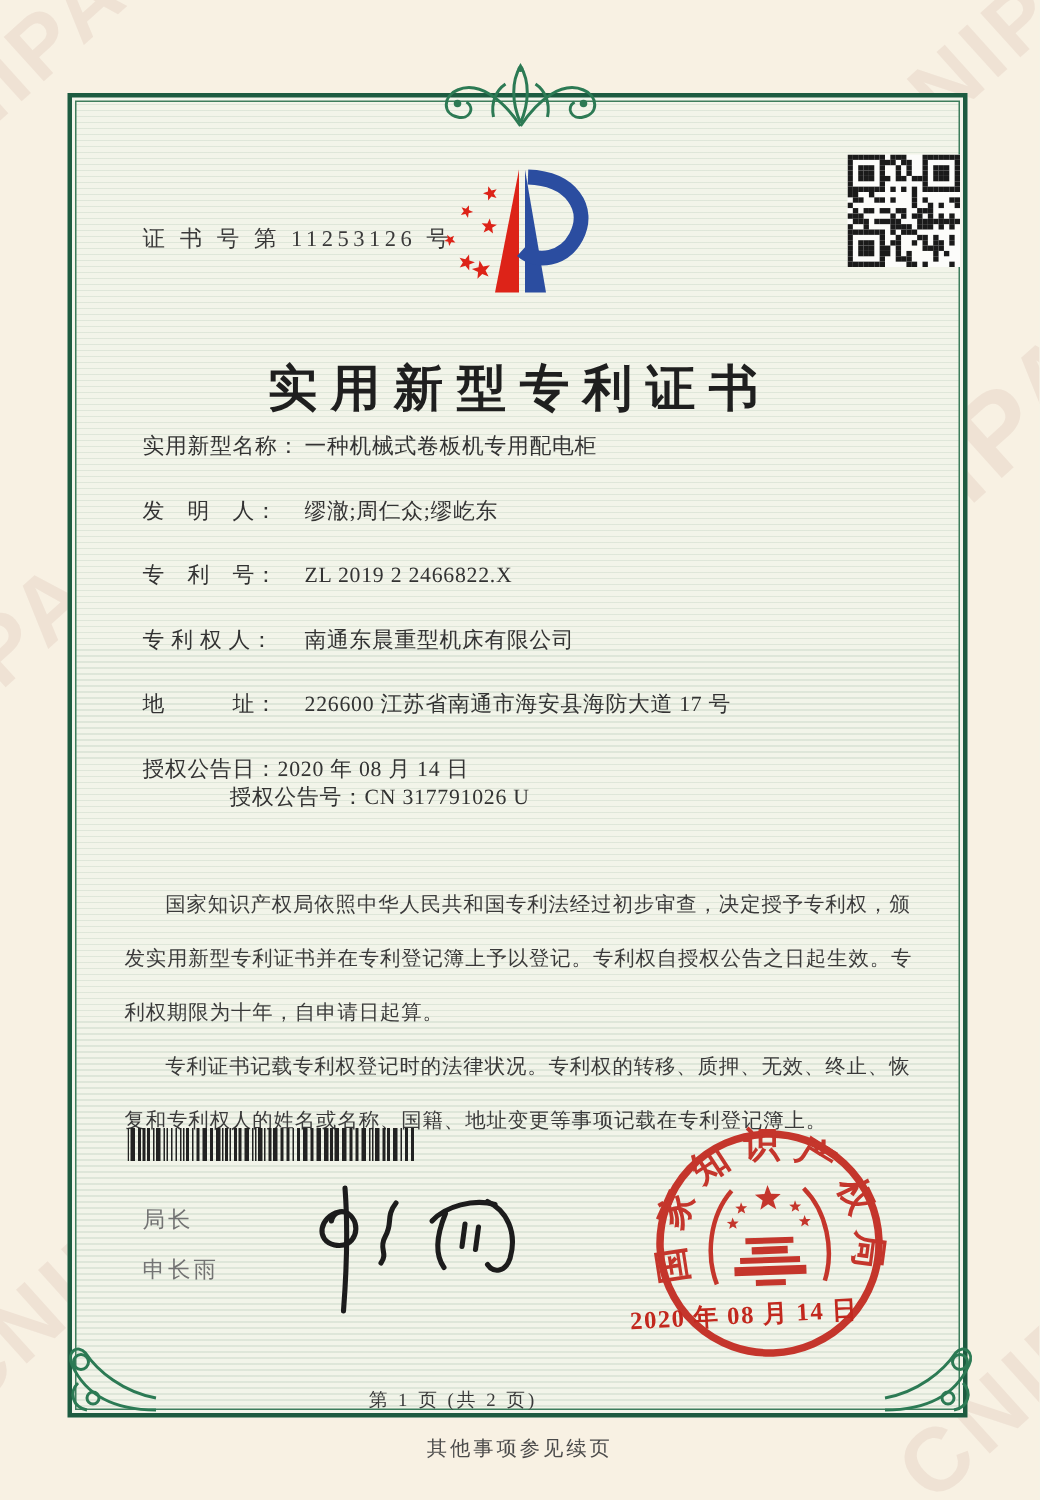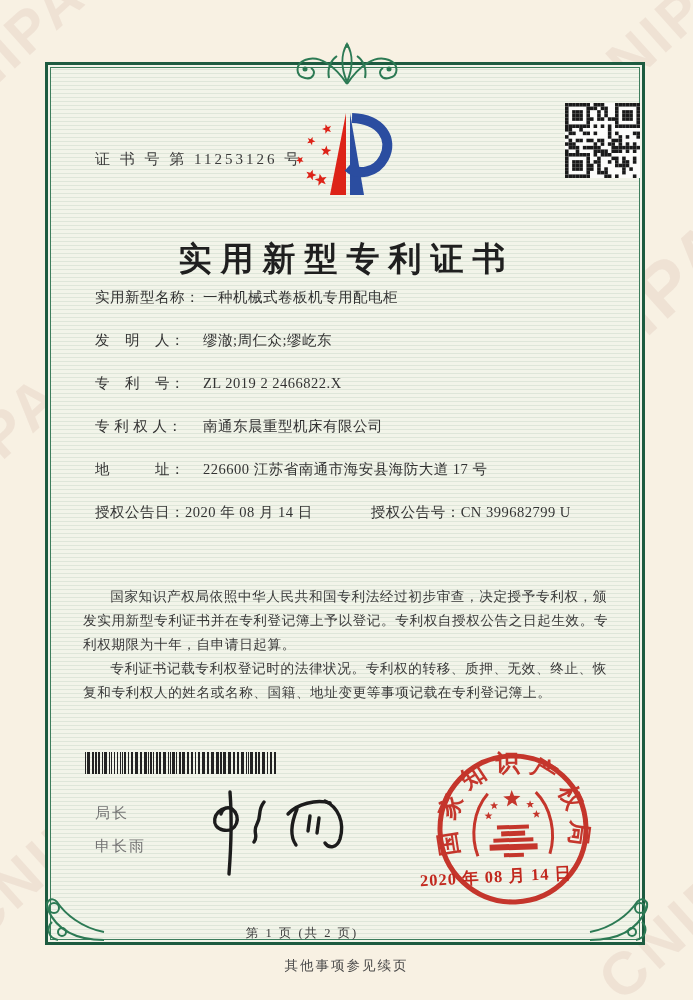--- a/index.html
+++ b/index.html
@@ -18,24 +18,24 @@
       color:rgba(195,152,140,.17);transform:rotate(-42deg);letter-spacing:4px;
       pointer-events:none;white-space:nowrap;}
   .cert-no{position:absolute;left:95px;top:106px;font-size:15px;letter-spacing:3px;color:#3a3a3a;margin-top:44px;}
   .qr{position:absolute;left:565px;top:103px;width:75px;height:75px;background:#fcfcfa;}
   .logo{position:absolute;left:280px;top:101px;width:134px;height:102px;}
   .title{position:absolute;left:0;top:212px;width:693px;text-align:center;
          font-size:33px;font-weight:bold;letter-spacing:9px;color:#1f1f1f;margin-top:25px;}
   .fields{position:absolute;left:95px;top:288px;width:520px;font-size:14.5px;color:#333;}
   .frow{height:43px;letter-spacing:.5px;}
   .flabel{display:inline-block;width:108px;white-space:pre;}
-  .grantrow{display:flex;}
+  .grantrow{display:flex;flex-direction:column;}
   .grantrow .col2{margin-left:58px;}
   .paras{position:absolute;left:83px;top:585px;width:532px;font-size:13.6px;
-         line-height:24px;color:#3a3a3a;letter-spacing:.6px;}
+         line-height:36px;color:#3a3a3a;letter-spacing:.6px;}
   .paras p{margin:0;text-indent:2em;}
   .barcode{position:absolute;left:85px;top:752px;}
   .director{position:absolute;left:95px;top:804px;font-size:15px;letter-spacing:2px;color:#737373;}
   .director div{margin-bottom:14px;}
   .signature{position:absolute;left:196px;top:786px;}
   .seal{position:absolute;left:427px;top:743px;width:172px;height:172px;opacity:.93;
         transform:rotate(-2deg);}
   .seal-date{position:absolute;left:420px;top:866px;width:160px;font-size:16.5px;font-weight:bold;
              color:#c2281e;letter-spacing:1px;transform:rotate(-3deg);white-space:nowrap;}
   .page-num{position:absolute;left:0;top:925px;width:604px;text-align:center;font-size:12.5px;
@@ -342,21 +342,21 @@
       <span class="flabel">专 利 权 人：</span><span>南通东晨重型机床有限公司</span>
     </div>
     <div class="frow">
       <span class="flabel">地　　　址：</span><span>226600 江苏省南通市海安县海防大道 17 号</span>
     </div>
     <div class="frow grantrow">
       <div class="col1">
         <span>授权公告日：</span><span>2020 年 08 月 14 日</span>
       </div>
       <div class="col2">
-        <span>授权公告号：</span><span>CN 399682799 U</span>
+        <span>授权公告号：</span><span>CN 317791026 U</span>
       </div>
     </div>
   </div>
 
   <div class="paras">
     <p>国家知识产权局依照中华人民共和国专利法经过初步审查，决定授予专利权，颁发实用新型专利证书并在专利登记簿上予以登记。专利权自授权公告之日起生效。专利权期限为十年，自申请日起算。</p>
     <p>专利证书记载专利权登记时的法律状况。专利权的转移、质押、无效、终止、恢复和专利权人的姓名或名称、国籍、地址变更等事项记载在专利登记簿上。</p>
   </div>
 
   <svg class="barcode" id="barcode" width="196" height="22">

